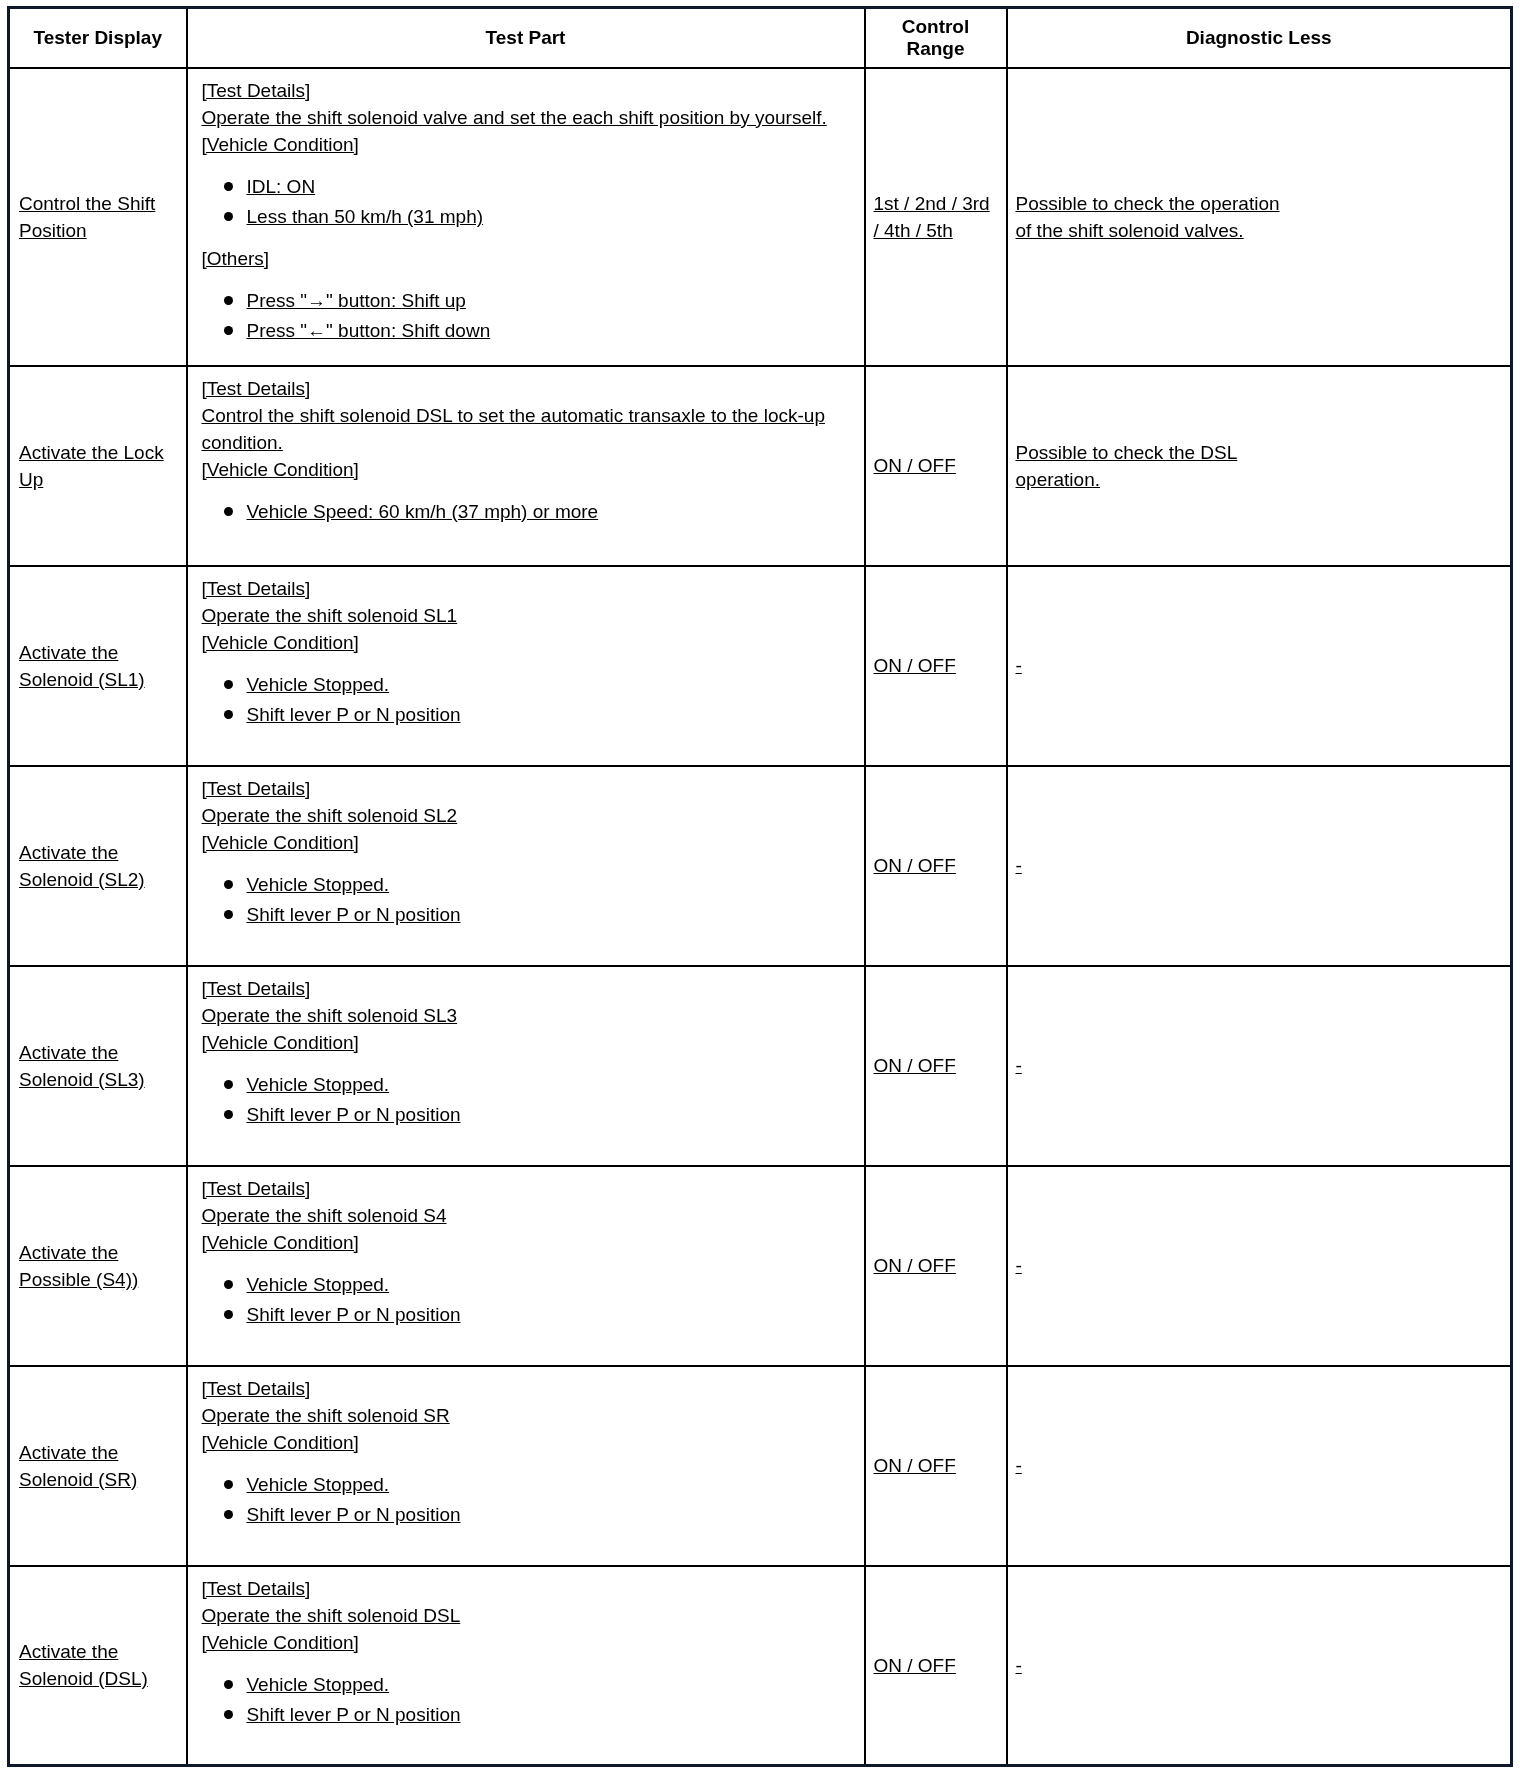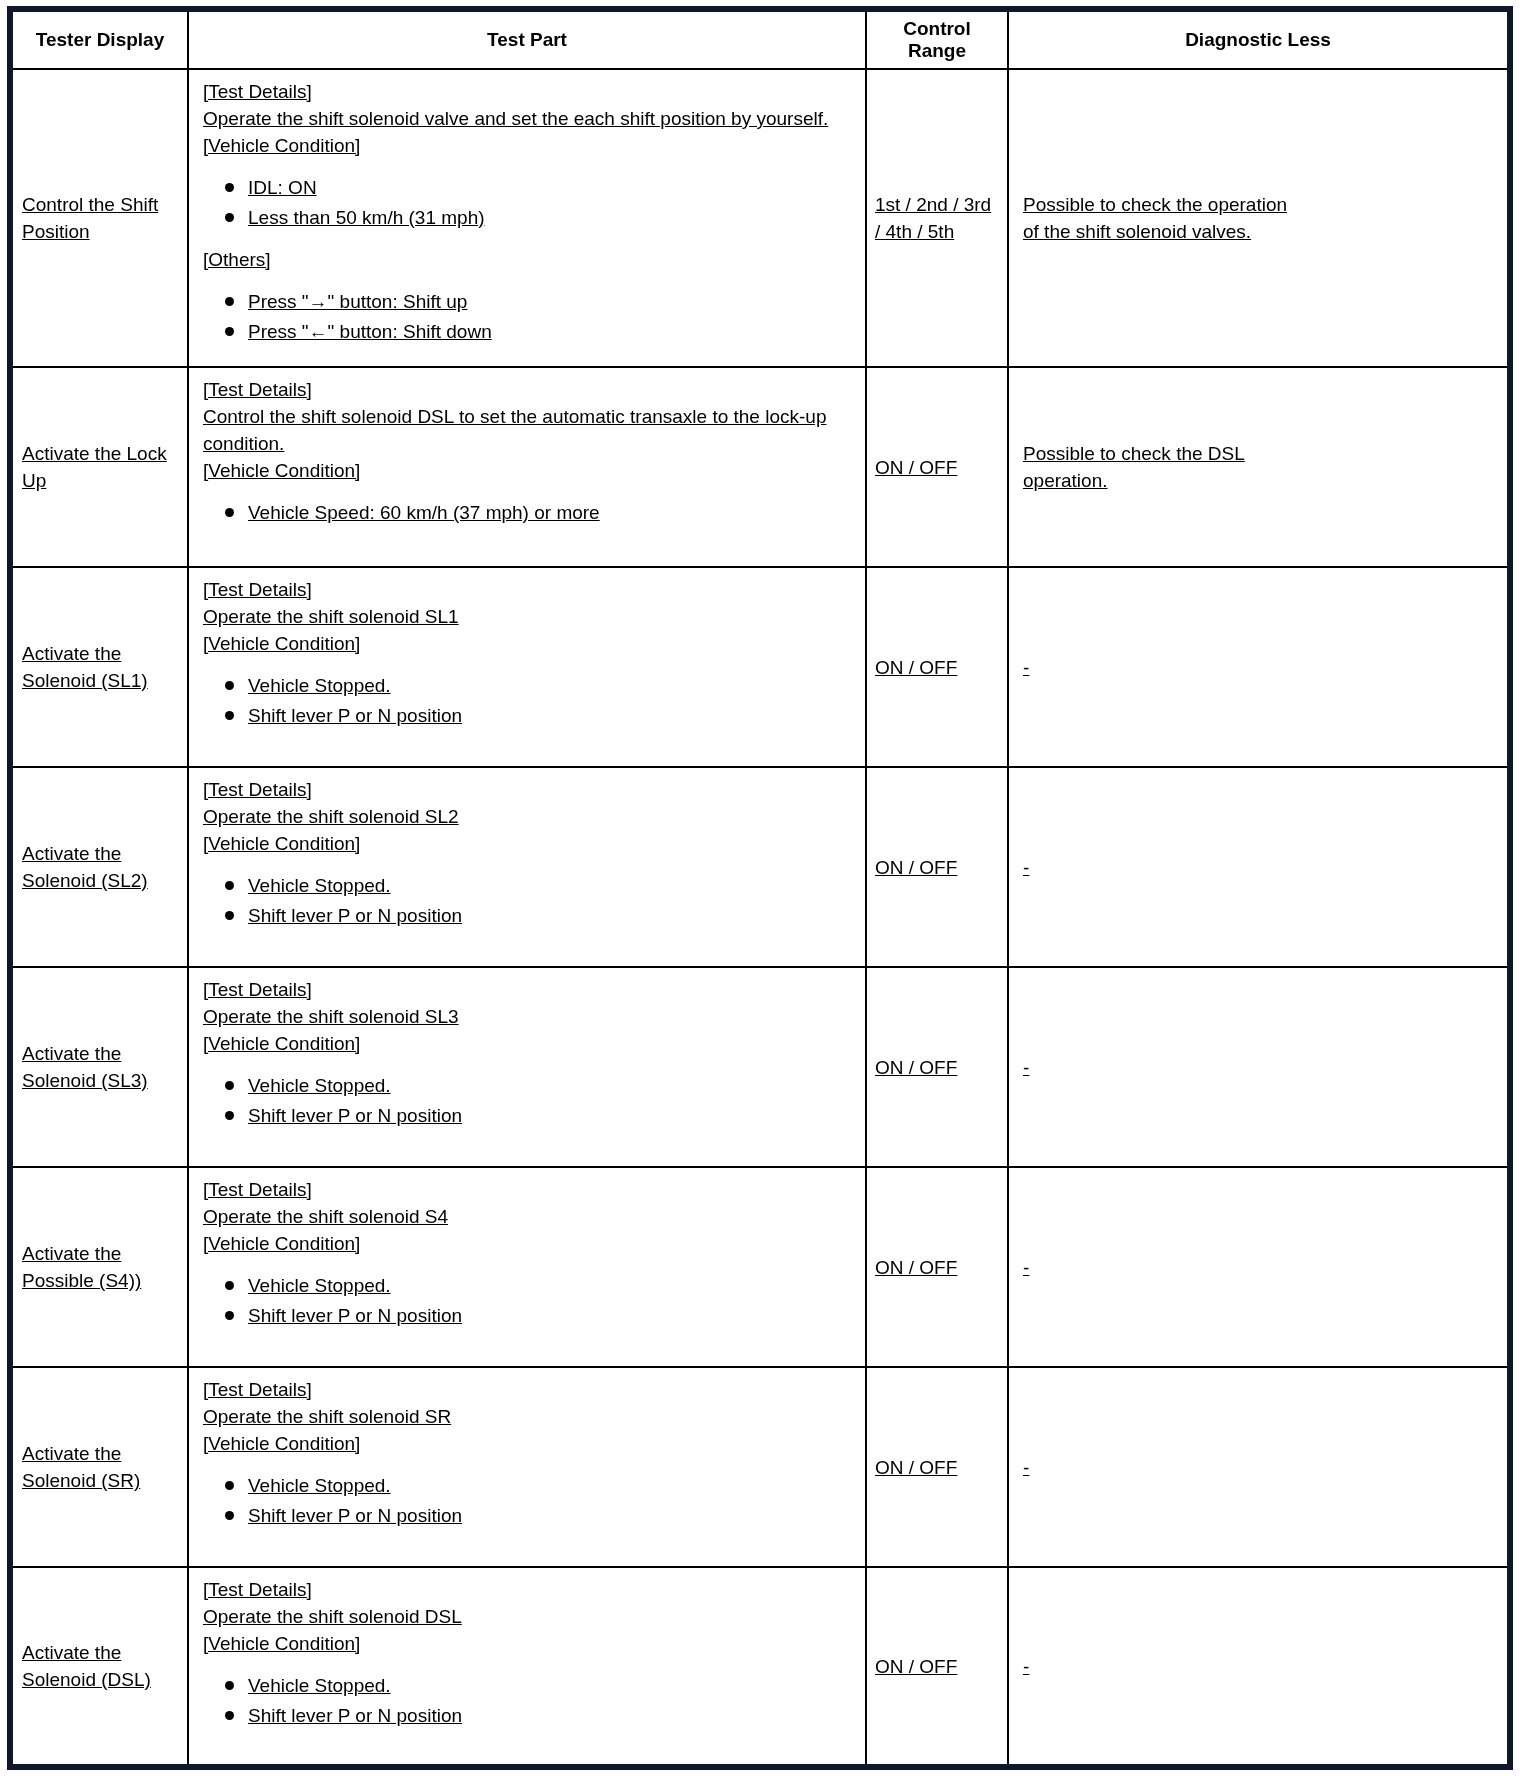--- a/index.html
+++ b/index.html
@@ -10,21 +10,21 @@
     color: #000000;
   }
   .doc {
     width: 1506px;
     margin: 6px auto;
   }
   table.diag-table {
     border-collapse: collapse;
     table-layout: fixed;
     width: 100%;
-    border: 6px solid #0f172a;
+    border: 3px solid #0f172a;
   }
   th, td {
     border: 2px solid #000;
   }
   thead tr { height: 60px; }
   thead th {
     font-weight: bold;
     font-size: 19px;
     text-align: center;
     vertical-align: middle;
@@ -39,21 +39,21 @@
     padding: 8px 10px;
     word-wrap: break-word;
     text-decoration: underline;
   }
   td.col-testpart {
     vertical-align: top;
     padding: 8px 14px 6px 14px;
   }
   td.col-tester { padding-left: 9px; padding-right: 4px; }
   td.col-range  { padding-left: 8px; padding-right: 10px; }
-  td.col-note   { padding-left: 14px; padding-right: 8px; }
+  td.col-note   { padding-left: 8px; padding-right: 8px; }
   .tp-line { min-height: 27px; }
   ul.bullets {
     list-style: none;
     margin: 15px 0 15px 0;
     padding: 0 0 0 22px;
   }
   li.bullet-item {
     display: flex;
     align-items: flex-start;
     gap: 14px;

